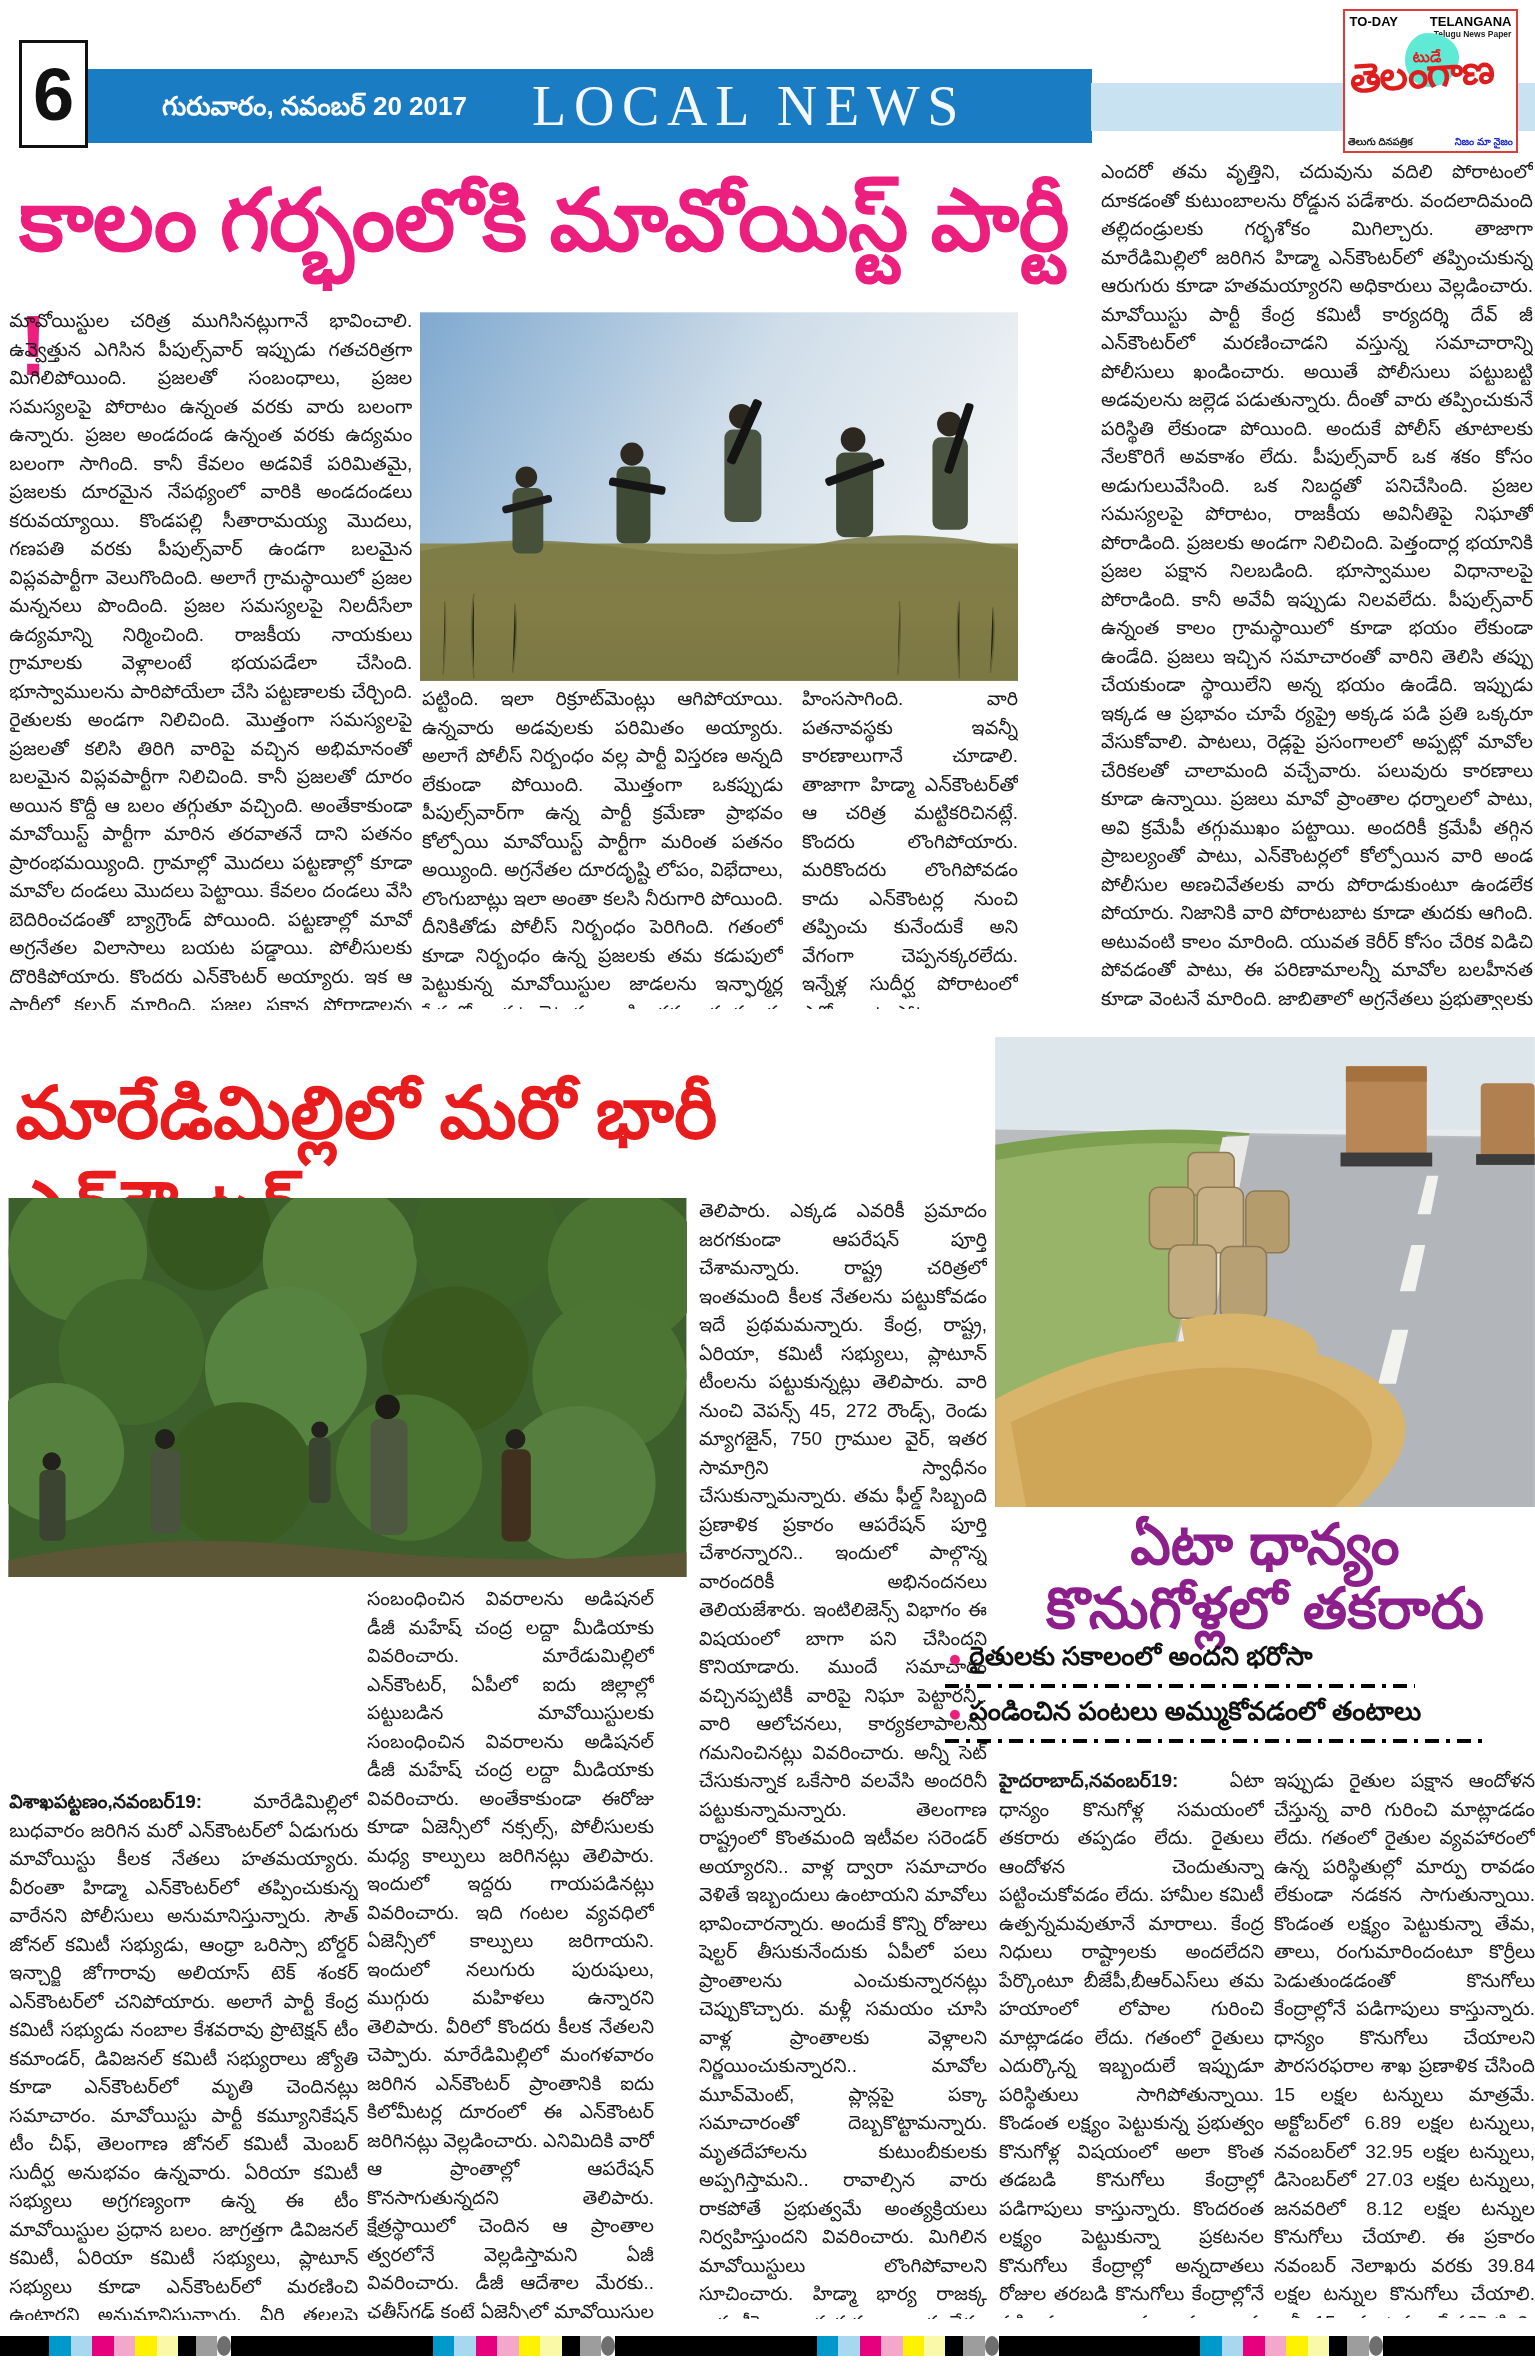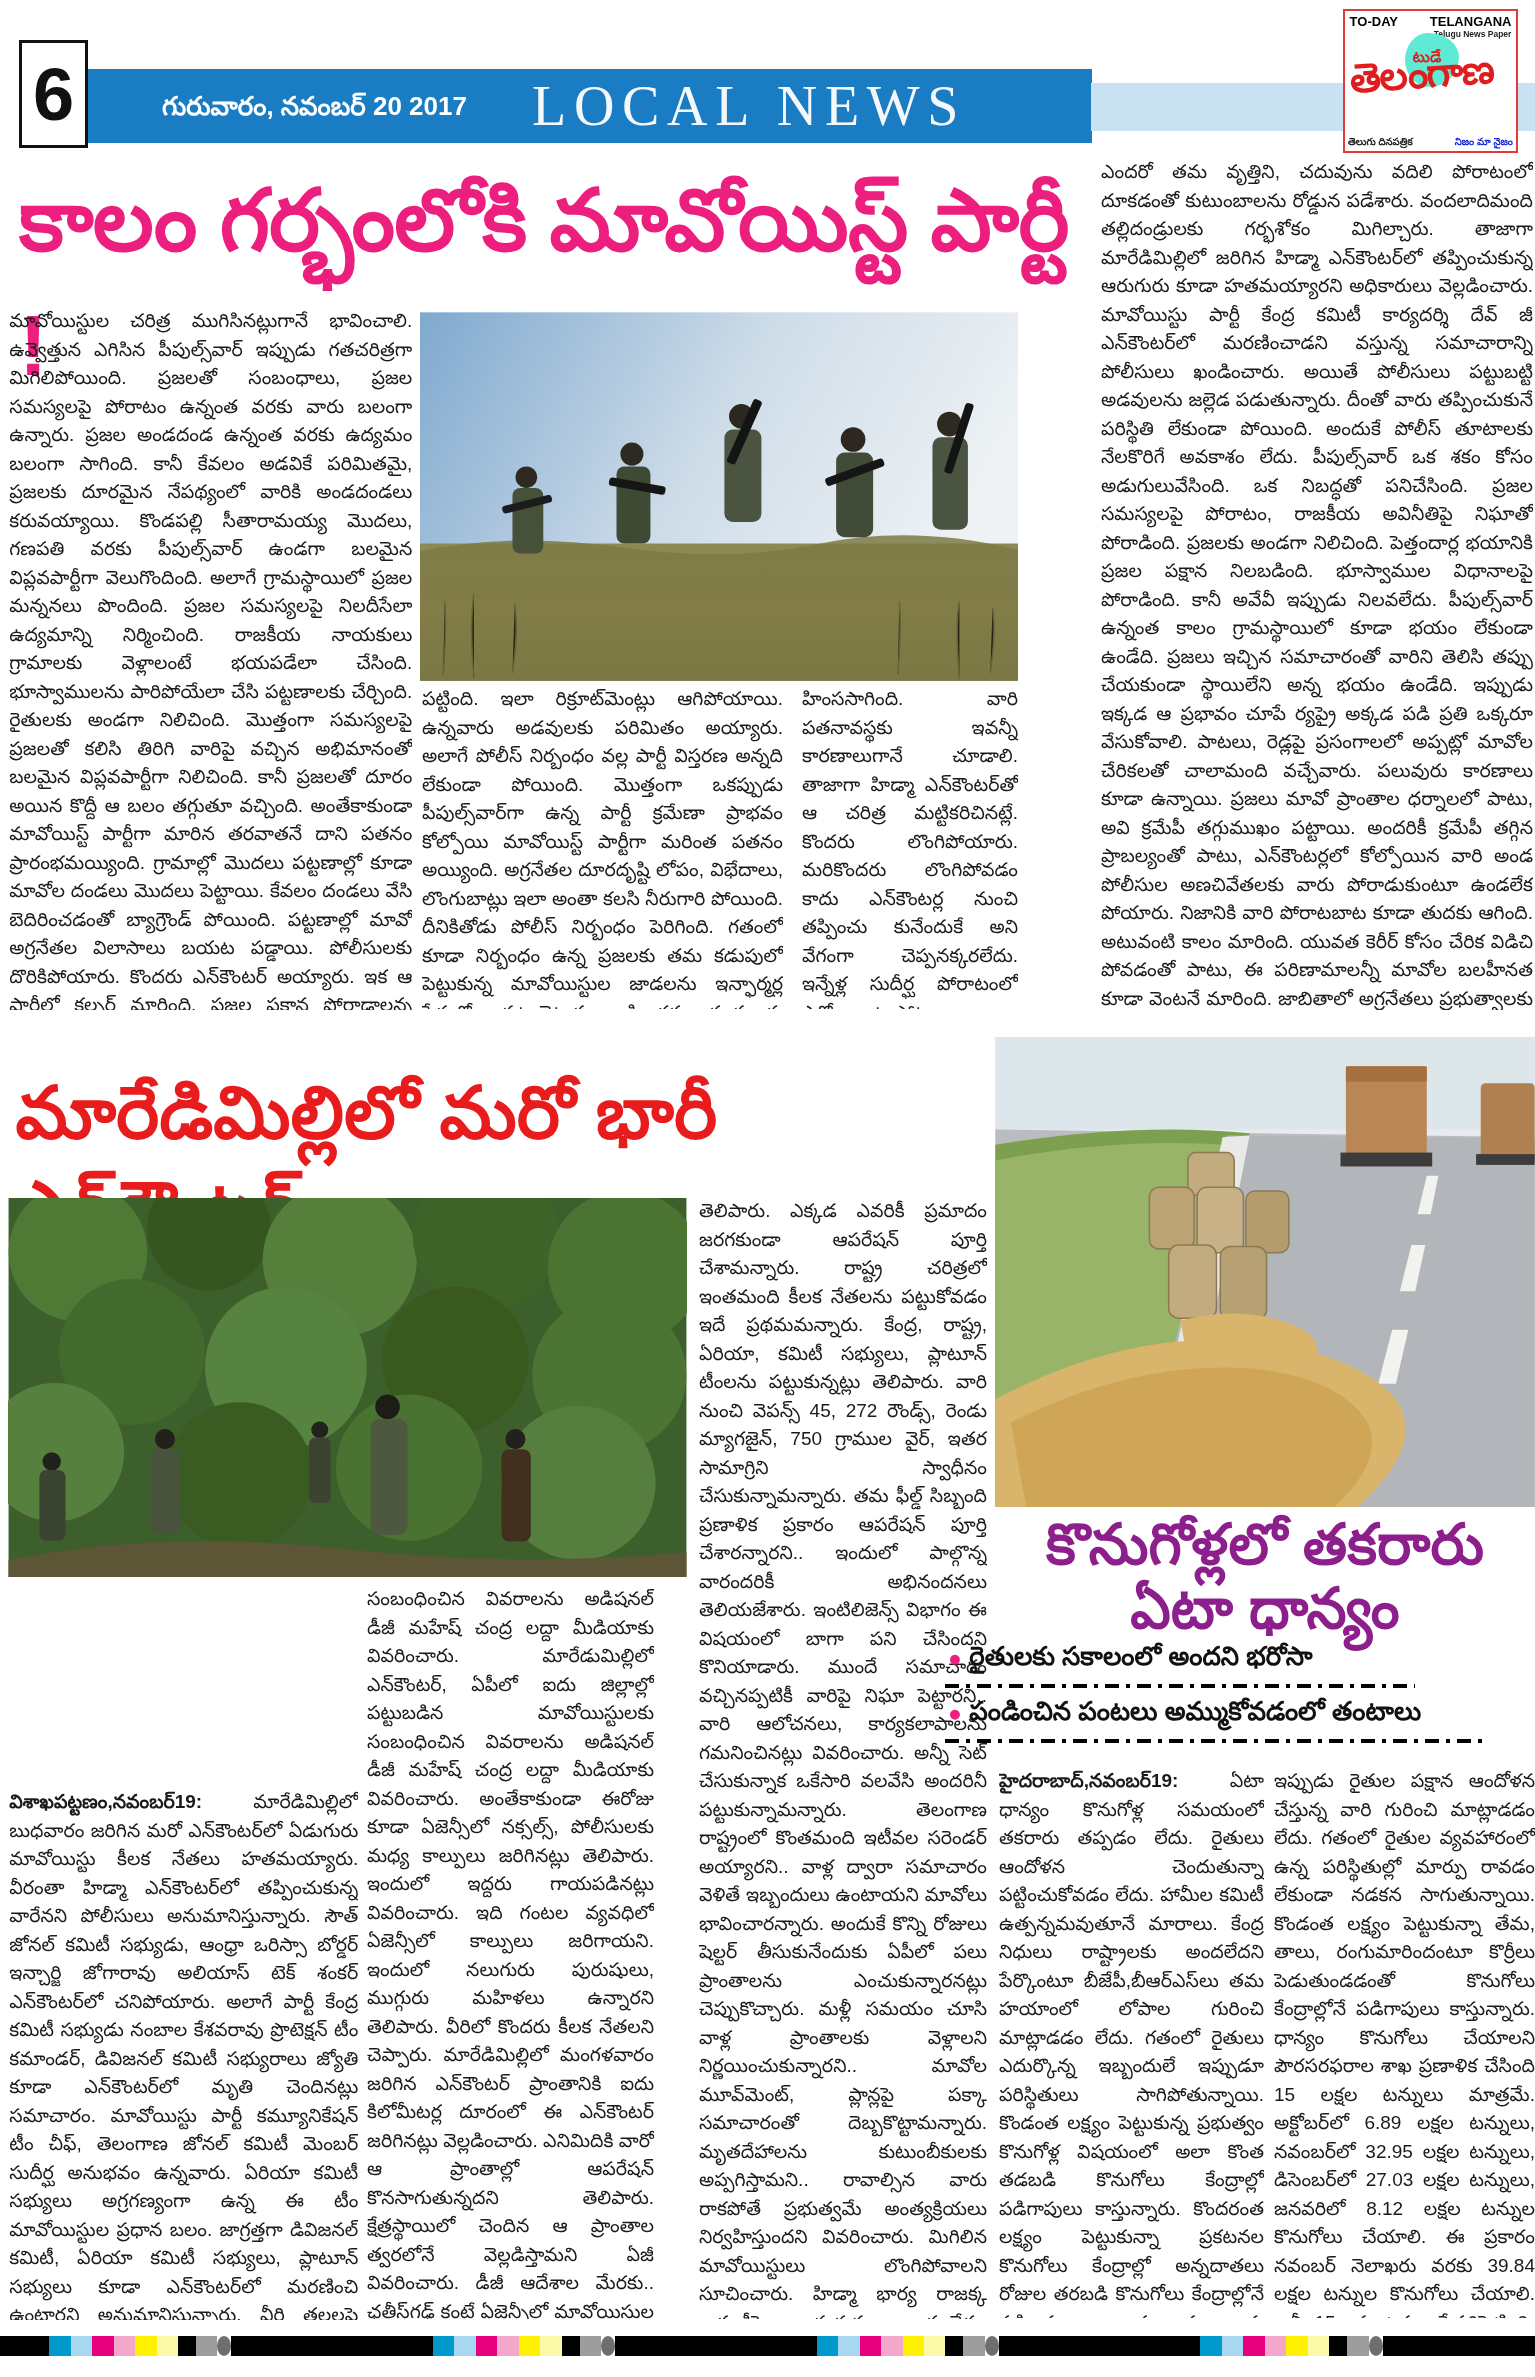--- a/index.html
+++ b/index.html
@@ -248,22 +248,22 @@
         <rect x="292" y="272" width="60" height="95" rx="13" fill="#b7a073"></rect>
       </g>
 
       <path d="M0,470 Q170,380 330,395 Q470,410 520,470 Q560,530 470,610 L0,610 Z" fill="#d9b56c"></path>
       <path d="M20,500 Q180,420 330,430 Q440,440 480,495 Q510,545 440,610 L40,610 Z" fill="#cfa658"></path>
       <path d="M240,368 Q330,345 400,380 Q430,400 410,430 Q330,415 250,420 Z" fill="#d9b56c"></path>
     </svg>
   </div>
 
   <div class="headline3">
+    <div>ఏటా ధాన్యం</div>
     <div>కొనుగోళ్లలో తకరారు</div>
-    <div>ఏటా ధాన్యం</div>
   </div>
 
   <div class="a3-bullets">
     <div class="line">
       <span class="bullet">●</span>
       <span>రైతులకు సకాలంలో అందని భరోసా</span>
     </div>
     <div class="dashdot d1"></div>
     <div class="line">
       <span class="bullet">●</span>

